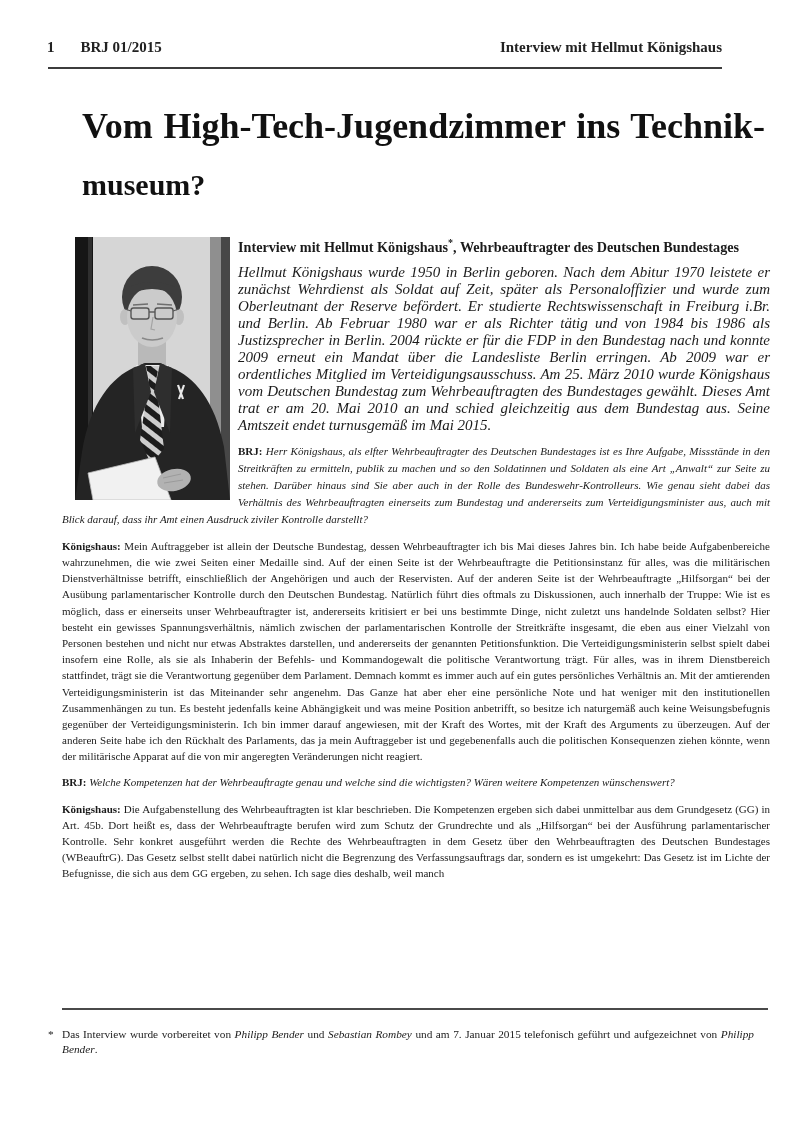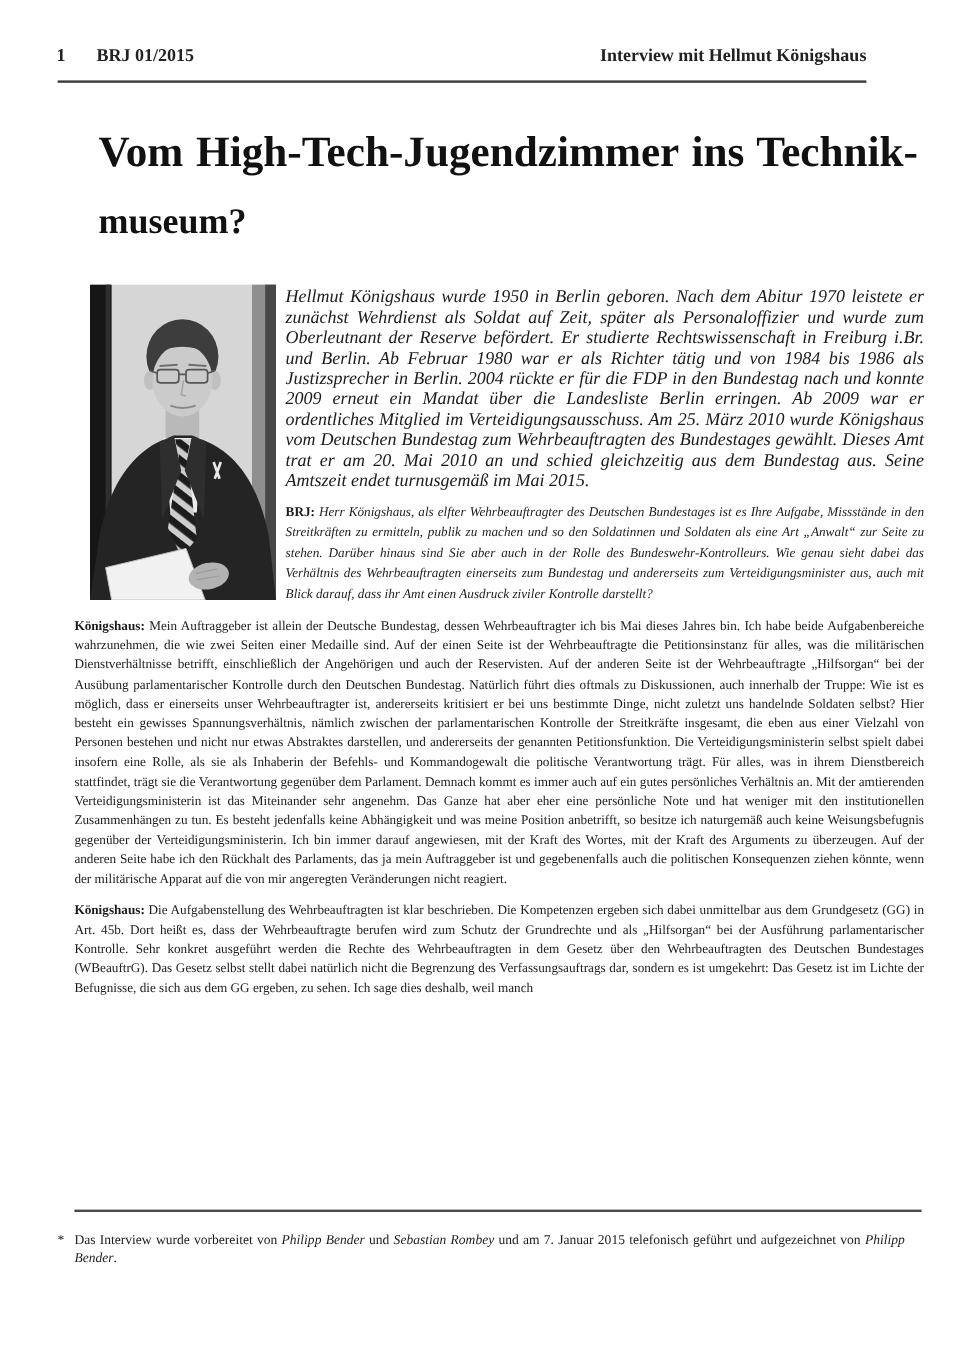--- a/index.html
+++ b/index.html
@@ -119,33 +119,38 @@
 
         <path d="M103 148 l5 14 M109 148 l-5 14" stroke="#e9e9e9" stroke-width="2.2"></path>
 
         <polygon points="13,236 80,220 96,263 18,263" fill="#f1f1f1" stroke="#bdbdbd" stroke-width="0.8"></polygon>
 
         <ellipse cx="99" cy="243" rx="17" ry="11" fill="#b2b2b2" transform="rotate(-12 99 243)"></ellipse>
         <path d="M88 241 l18 -4 M89 246 l19 -3" stroke="#9b9b9b" stroke-width="1"></path>
       </svg>
     </figure>
 
+    <p class="byline"><span>Interview mit Hellmut Königshaus</span><sup>*</sup><span>, Wehrbeauftragter des Deutschen Bundestages</span></p>
 
     <p class="bio">Hellmut Königshaus wurde 1950 in Berlin geboren. Nach dem Abitur 1970 leistete er zunächst Wehrdienst als Soldat auf Zeit, später als Personaloffizier und wurde zum Oberleutnant der Reserve befördert. Er studierte Rechtswissenschaft in Freiburg i.Br. und Berlin. Ab Februar 1980 war er als Richter tätig und von 1984 bis 1986 als Justizsprecher in Berlin. 2004 rückte er für die FDP in den Bundestag nach und konnte 2009 erneut ein Mandat über die Landesliste Berlin erringen. Ab 2009 war er ordentliches Mitglied im Verteidigungsausschuss. Am 25. März 2010 wurde Königshaus vom Deutschen Bundestag zum Wehrbeauftragten des Bundestages gewählt. Dieses Amt trat er am 20. Mai 2010 an und schied gleichzeitig aus dem Bundestag aus. Seine Amtszeit endet turnusgemäß im Mai 2015.</p>
 
     <p class="para question">
       <span class="speaker">BRJ:</span>
       <span class="q-text">Herr Königshaus, als elfter Wehrbeauftragter des Deutschen Bundestages ist es Ihre Aufgabe, Missstände in den Streitkräften zu ermitteln, publik zu machen und so den Soldatinnen und Soldaten als eine Art „Anwalt“ zur Seite zu stehen. Darüber hinaus sind Sie aber auch in der Rolle des Bundeswehr-Kontrolleurs. Wie genau sieht dabei das Verhältnis des Wehrbeauftragten einerseits zum Bundestag und andererseits zum Verteidigungsminister aus, auch mit Blick darauf, dass ihr Amt einen Ausdruck ziviler Kontrolle darstellt?</span>
     </p>
 
     <p class="para answer">
       <span class="speaker">Königshaus:</span>
       <span class="a-text">Mein Auftraggeber ist allein der Deutsche Bundestag, dessen Wehrbeauftragter ich bis Mai dieses Jahres bin. Ich habe beide Aufgabenbereiche wahrzunehmen, die wie zwei Seiten einer Medaille sind. Auf der einen Seite ist der Wehrbeauftragte die Petitionsinstanz für alles, was die militärischen Dienstverhältnisse betrifft, einschließlich der Angehörigen und auch der Reservisten. Auf der anderen Seite ist der Wehrbeauftragte „Hilfsorgan“ bei der Ausübung parlamentarischer Kontrolle durch den Deutschen Bundestag. Natürlich führt dies oftmals zu Diskussionen, auch innerhalb der Truppe: Wie ist es möglich, dass er einerseits unser Wehrbeauftragter ist, andererseits kritisiert er bei uns bestimmte Dinge, nicht zuletzt uns handelnde Soldaten selbst? Hier besteht ein gewisses Spannungsverhältnis, nämlich zwischen der parlamentarischen Kontrolle der Streitkräfte insgesamt, die eben aus einer Vielzahl von Personen bestehen und nicht nur etwas Abstraktes darstellen, und andererseits der genannten Petitionsfunktion. Die Verteidigungsministerin selbst spielt dabei insofern eine Rolle, als sie als Inhaberin der Befehls- und Kommandogewalt die politische Verantwortung trägt. Für alles, was in ihrem Dienstbereich stattfindet, trägt sie die Verantwortung gegenüber dem Parlament. Demnach kommt es immer auch auf ein gutes persönliches Verhältnis an. Mit der amtierenden Verteidigungsministerin ist das Miteinander sehr angenehm. Das Ganze hat aber eher eine persönliche Note und hat weniger mit den institutionellen Zusammenhängen zu tun. Es besteht jedenfalls keine Abhängigkeit und was meine Position anbetrifft, so besitze ich naturgemäß auch keine Weisungsbefugnis gegenüber der Verteidigungsministerin. Ich bin immer darauf angewiesen, mit der Kraft des Wortes, mit der Kraft des Arguments zu überzeugen. Auf der anderen Seite habe ich den Rückhalt des Parlaments, das ja mein Auftraggeber ist und gegebenenfalls auch die politischen Konsequenzen ziehen könnte, wenn der militärische Apparat auf die von mir angeregten Veränderungen nicht reagiert.</span>
     </p>
 
+    <p class="para question">
+      <span class="speaker">BRJ:</span>
+      <span class="q-text">Welche Kompetenzen hat der Wehrbeauftragte genau und welche sind die wichtigsten? Wären weitere Kompetenzen wünschenswert?</span>
+    </p>
 
     <p class="para answer">
       <span class="speaker">Königshaus:</span>
       <span class="a-text">Die Aufgabenstellung des Wehrbeauftragten ist klar beschrieben. Die Kompetenzen ergeben sich dabei unmittelbar aus dem Grundgesetz (GG) in Art. 45b. Dort heißt es, dass der Wehrbeauftragte berufen wird zum Schutz der Grundrechte und als „Hilfsorgan“ bei der Ausführung parlamentarischer Kontrolle. Sehr konkret ausgeführt werden die Rechte des Wehrbeauftragten in dem Gesetz über den Wehrbeauftragten des Deutschen Bundestages (WBeauftrG). Das Gesetz selbst stellt dabei natürlich nicht die Begrenzung des Verfassungsauftrags dar, sondern es ist umgekehrt: Das Gesetz ist im Lichte der Befugnisse, die sich aus dem GG ergeben, zu sehen. Ich sage dies deshalb, weil manch</span>
     </p>
 
   </div>
 
   <div class="foot-rule"></div>
   <p class="footnote"><span class="marker">*</span><span>Das Interview wurde vorbereitet von </span><i>Philipp Bender</i><span> und </span><i>Sebastian Rombey</i><span> und am 7. Januar 2015 telefonisch geführt und aufgezeichnet von </span><i>Philipp Bender</i><span>.</span></p>

